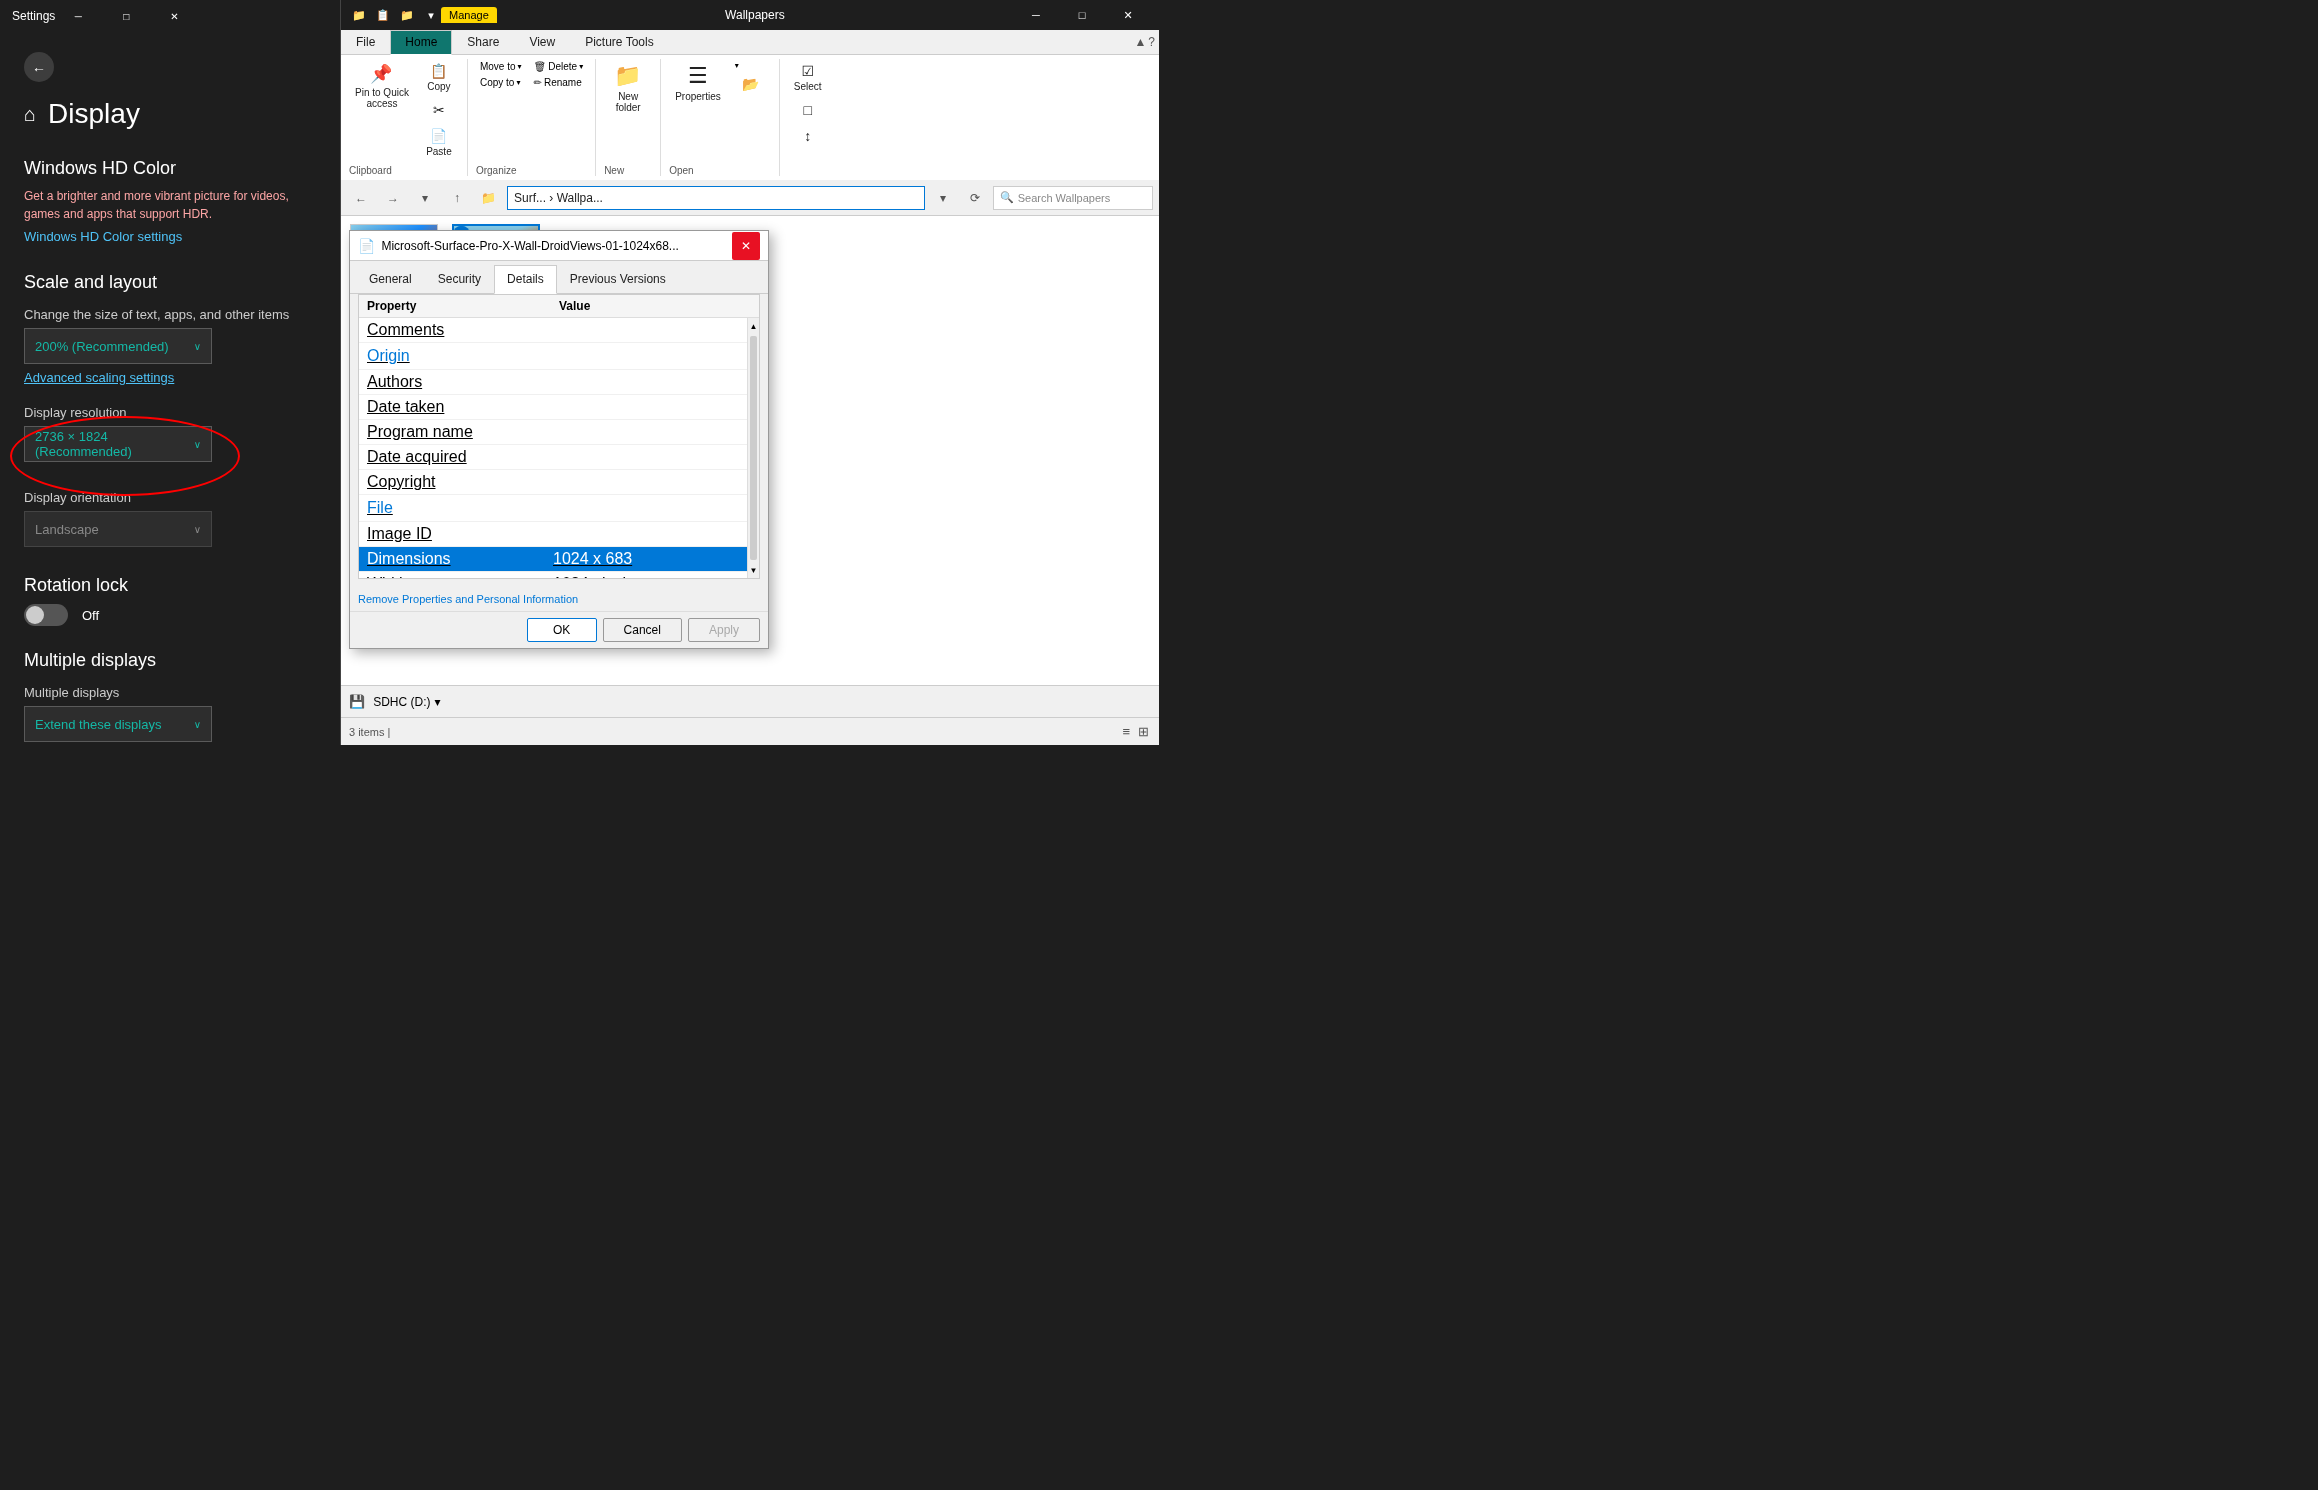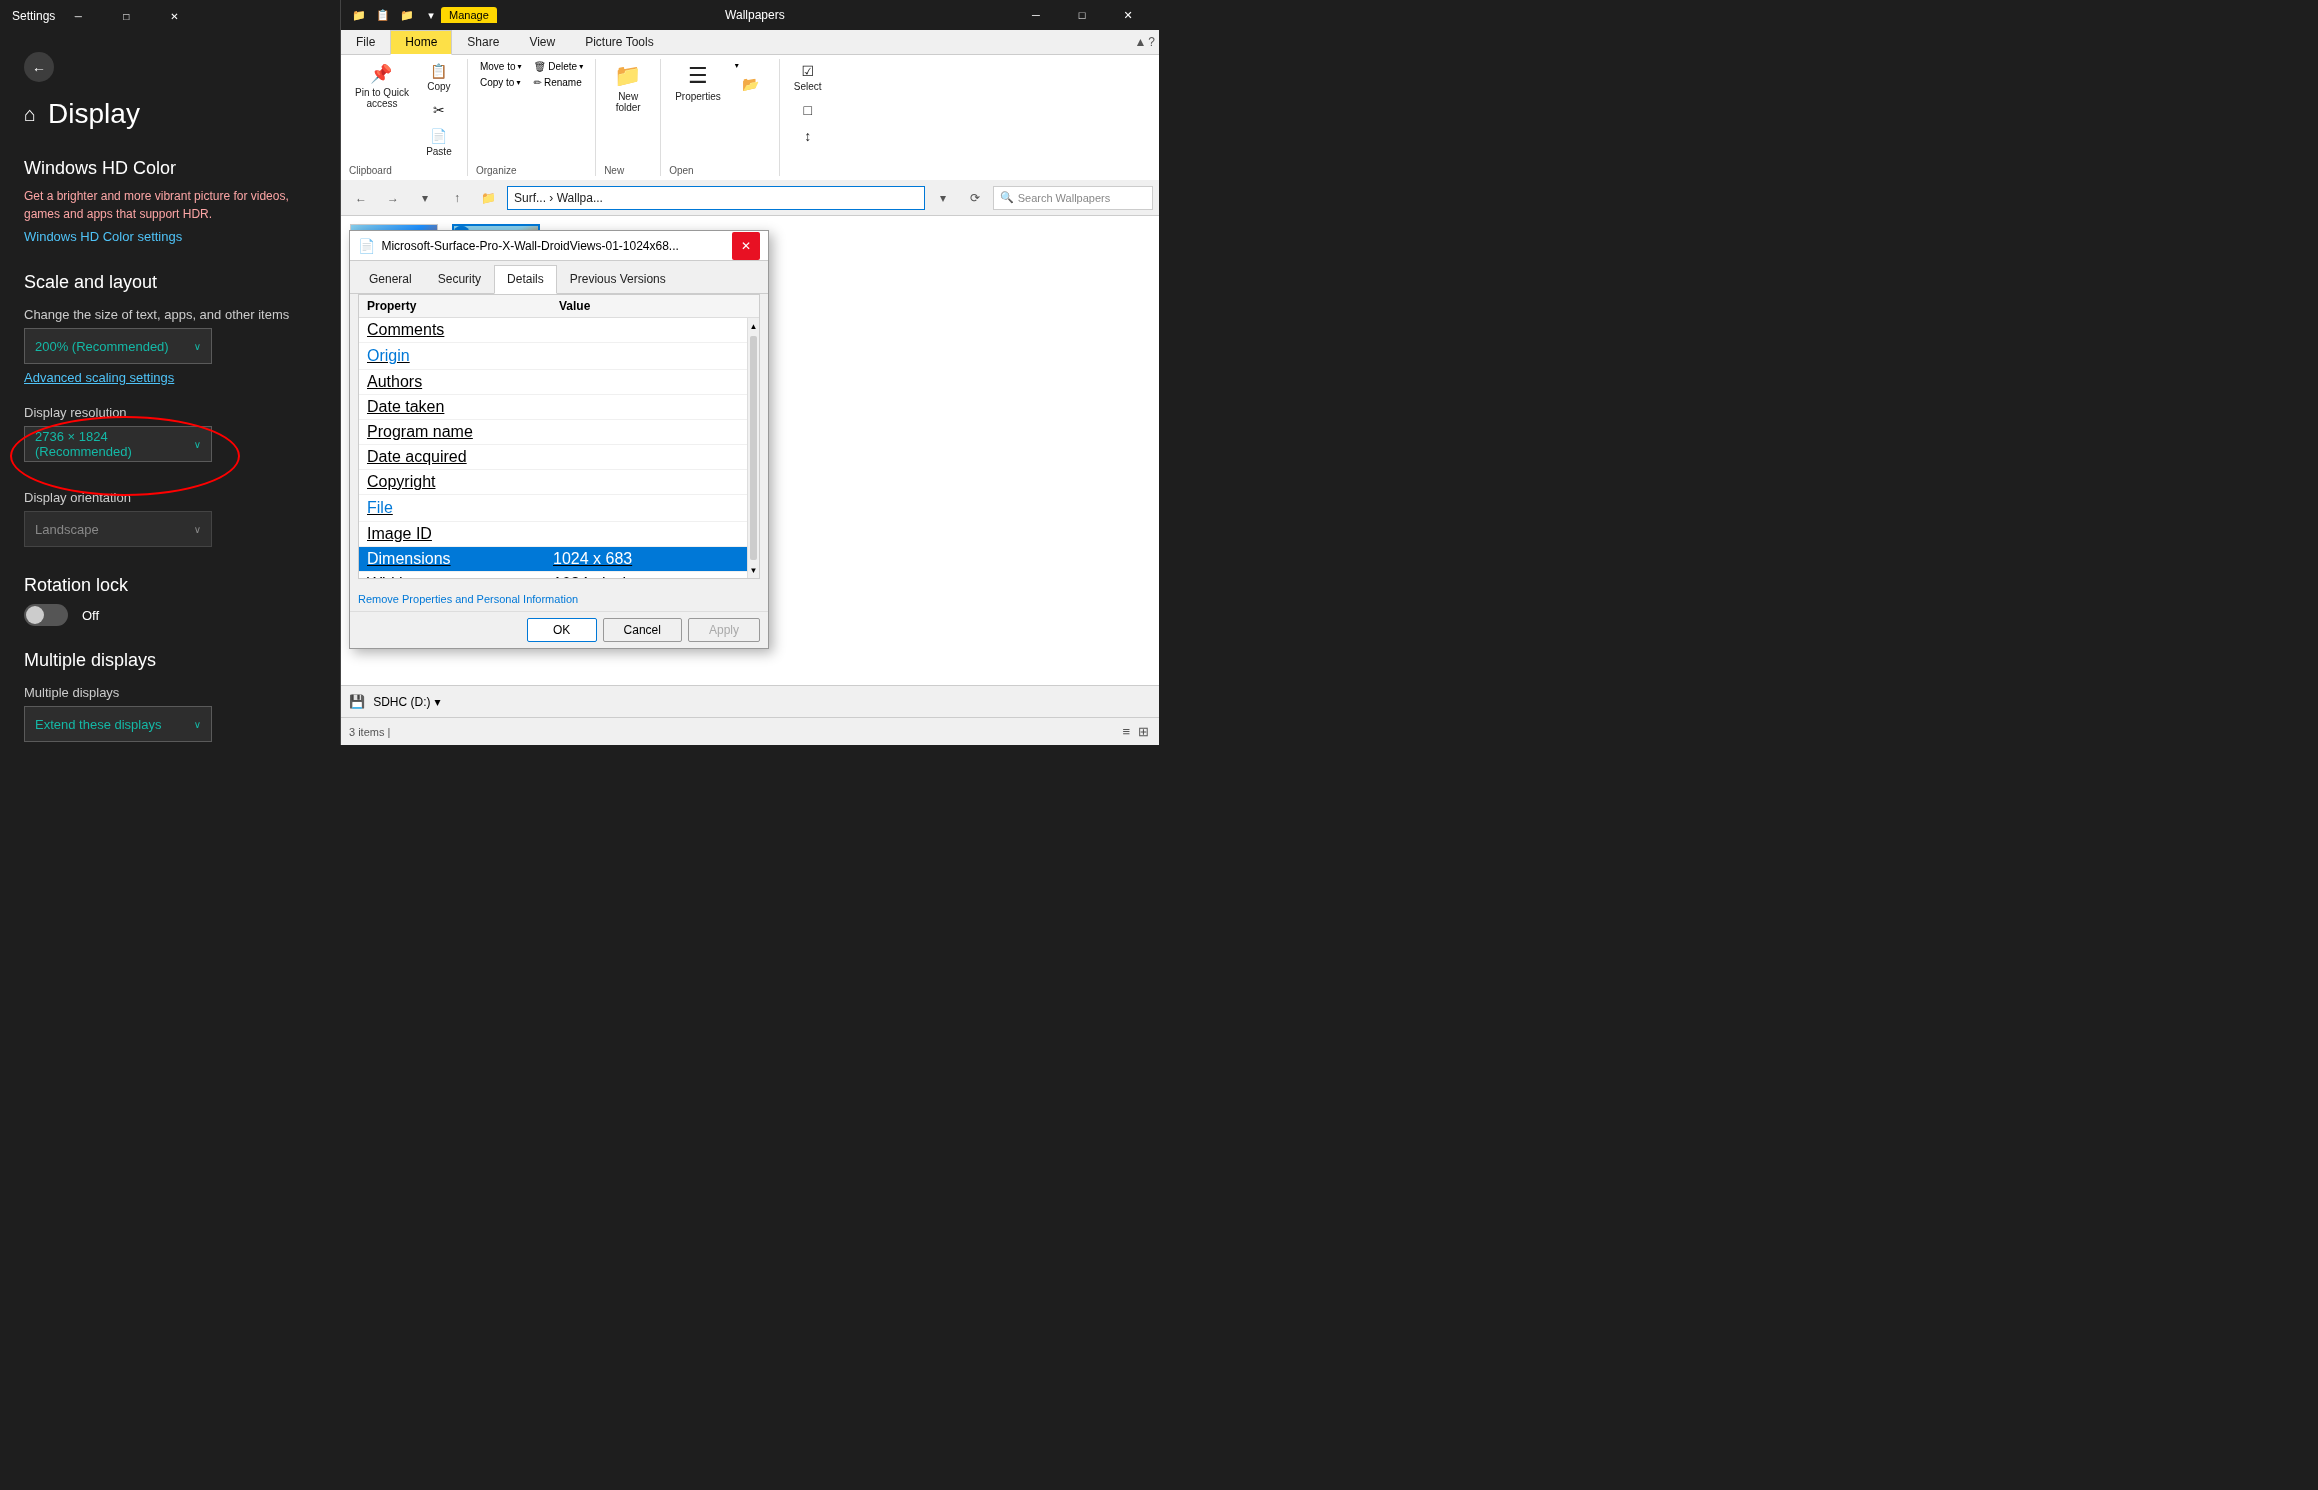--- a/index.html
+++ b/index.html
@@ -127,21 +127,21 @@
     }
     .explorer-controls { display: flex; }
     .exp-ctrl-btn { width: 46px; height: 30px; display: flex; align-items: center; justify-content: center; color: #fff; cursor: pointer; font-size: 11px; }
     .ribbon-tabs {
       display: flex; background: #f0f0f0; border-bottom: 1px solid #ccc;
     }
     .ribbon-tab {
       padding: 4px 14px; font-size: 12px; cursor: pointer; color: #222;
       border: 1px solid transparent;
     }
-    .ribbon-tab.active { background: #fde047; border-color: #ccc; border-bottom-color: #fff; color: #000; margin-bottom: -1px; }
+    .ribbon-tab.active { background: #0f766e; border-color: #ccc; border-bottom-color: #fff; color: #000; margin-bottom: -1px; }
 
     .ribbon-body {
       background: #fff; display: flex; align-items: stretch;
       padding: 4px 8px; gap: 4px; min-height: 72px;
     }
     .ribbon-group-label { font-size: 10px; color: #555; margin-top: auto; padding-top: 4px; }
     .ribbon-btn {
       display: flex; flex-direction: column; align-items: center;
       padding: 4px 6px; cursor: pointer; border-radius: 2px;
       font-size: 10px; color: #222; min-width: 40px;

